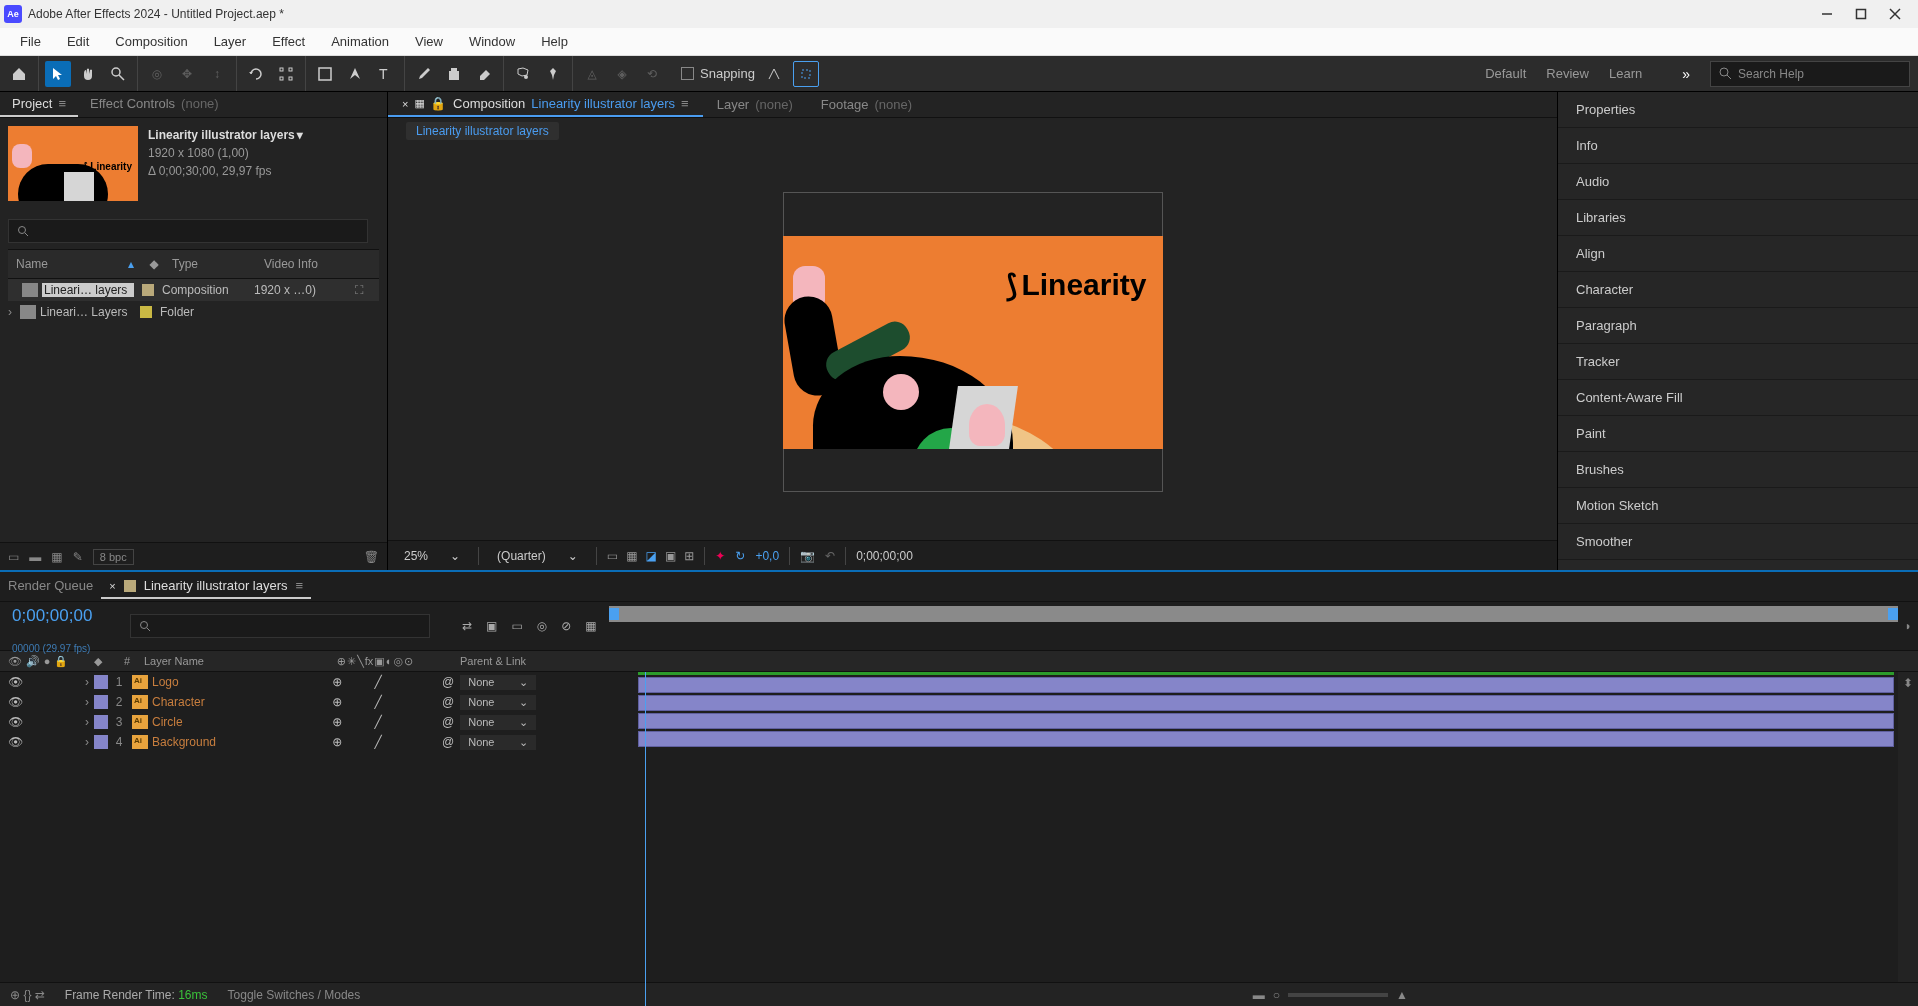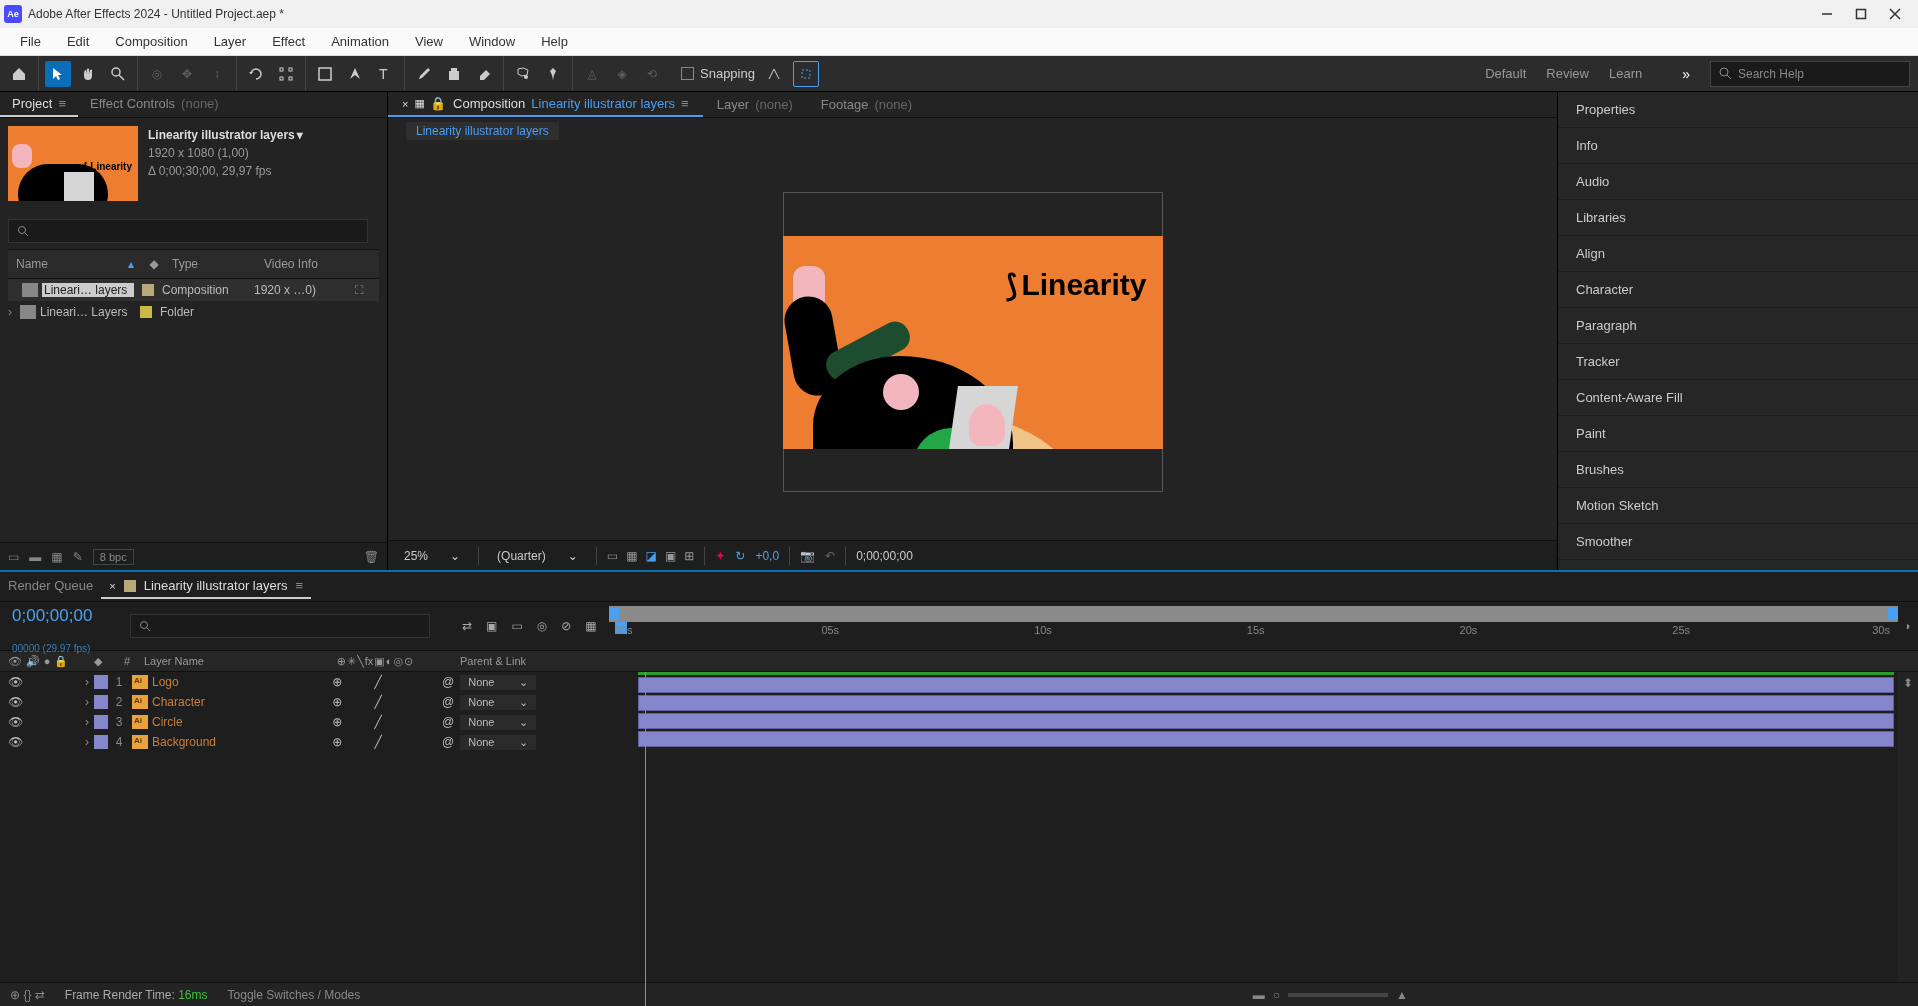--- a/index.html
+++ b/index.html
@@ -495,30 +495,20 @@
       <span>▭</span>
       <span>◎</span>
       <span>⊘</span>
       <span>▦</span>
     </div>
     <div class="tl-ruler-wrap">
       <div class="tl-ruler">
           <div style="position:absolute;left:0;top:2px;width:10px;height:12px;background:#4aa0f0;"></div>
           <div style="position:absolute;right:0;top:2px;width:10px;height:12px;background:#4aa0f0;"></div>
         </div>
-      <div class="tl-ruler-marks">
-        <div class="tl-playhead"></div>
-        <div class="tl-mark" style="left:6px;">00s</div>
-        <div class="tl-mark" style="left:16.5%;">05s</div>
-        <div class="tl-mark" style="left:33%;">10s</div>
-        <div class="tl-mark" style="left:49.5%;">15s</div>
-        <div class="tl-mark" style="left:66%;">20s</div>
-        <div class="tl-mark" style="left:82.5%;">25s</div>
-        <div class="tl-mark" style="left:98%;">30s</div>
-      </div>
     </div>
     <div style="width:20px;display:flex;align-items:center;justify-content:center;color:#888;">◗</div>
   </div>
   <div class="tl-colhdr">
     <div class="tlh-eye">
         <span>👁</span>
         <span>🔊</span>
         <span>●</span>
         <span>🔒</span>
       </div>

